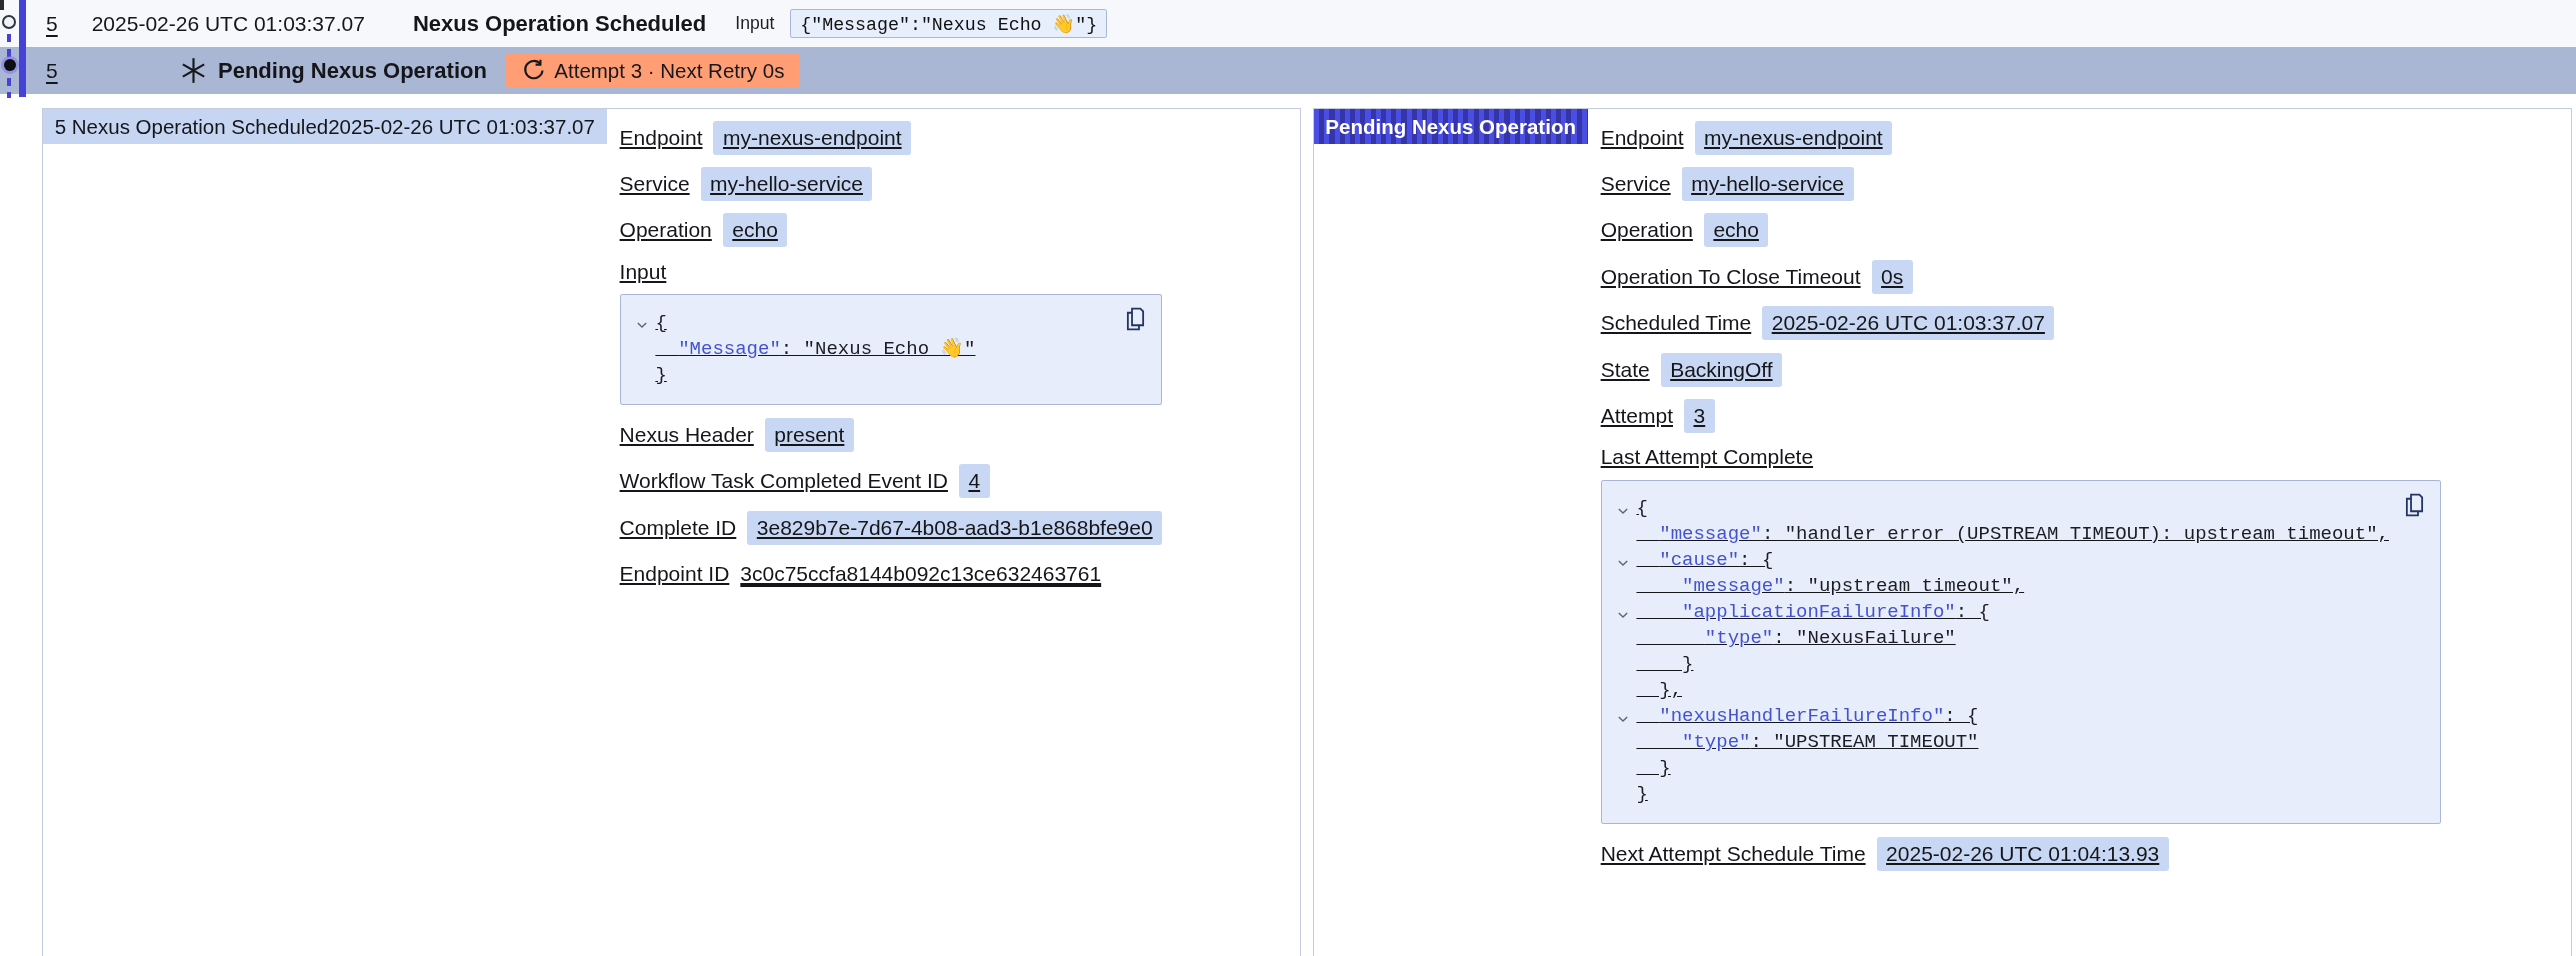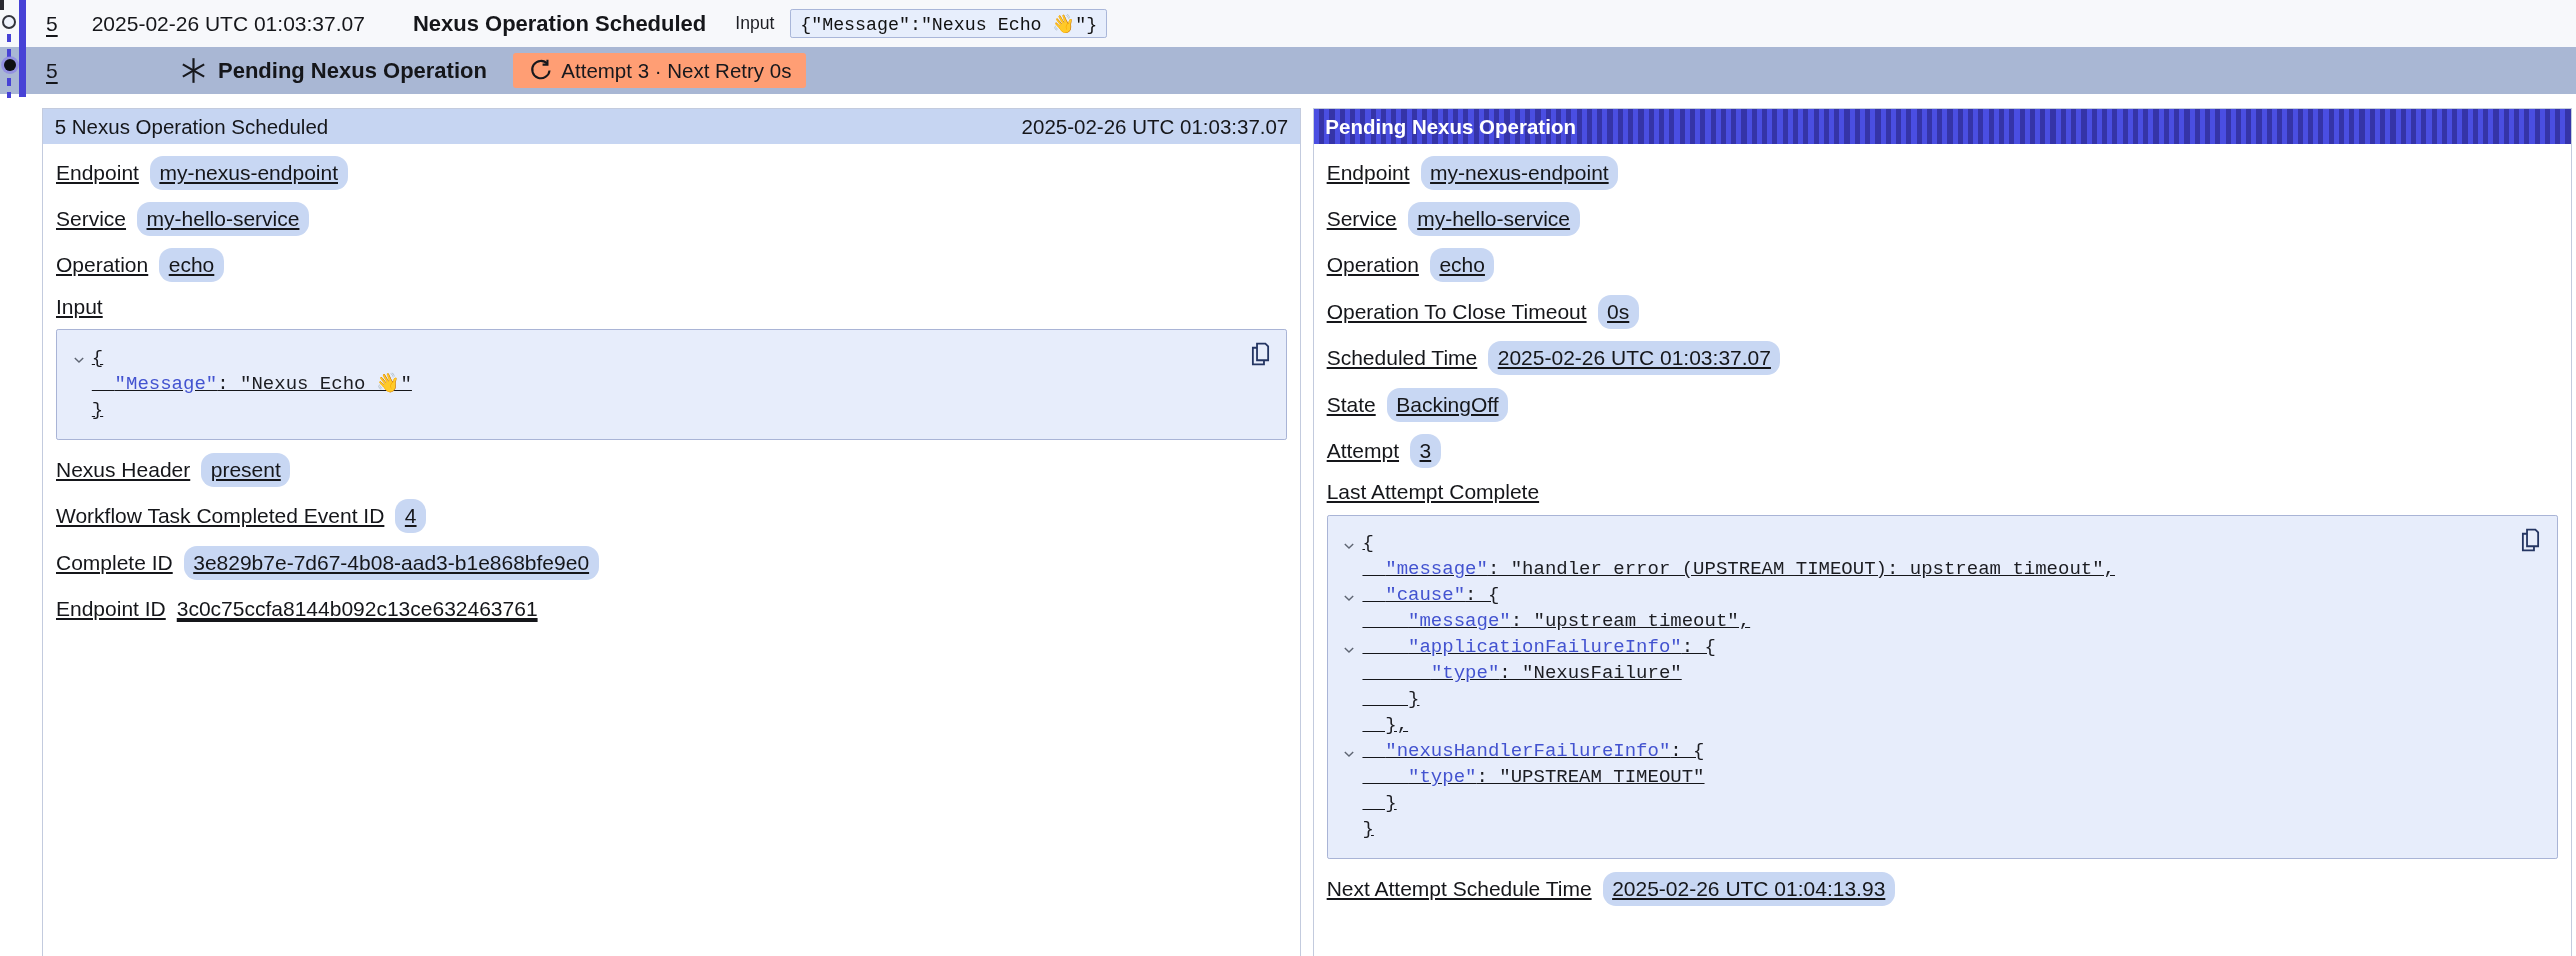--- a/index.html
+++ b/index.html
@@ -27,46 +27,46 @@
   .pending-row{position:absolute;left:0;top:47px;width:2576px;height:47px;background:var(--row-selected-bg);
     display:flex;align-items:center;padding-left:46px;}
   .event-id{font-size:21px;color:var(--ink);text-decoration:underline;text-underline-offset:3.7px;cursor:pointer;}
   .event-time{font-size:21px;margin-left:34px;}
   .event-title{font-size:22px;font-weight:700;margin-left:48px;}
   .input-inline-label{font-size:17.6px;margin-left:29px;color:#1d1e24;}
   .input-chip{margin-left:16px;font-family:"Liberation Mono","DejaVu Sans Mono",monospace;font-size:18.3px;
     background:#e7eefc;border:1.5px solid #a9b6d9;border-radius:2.2px;padding:2.9px 8.8px;color:#111;cursor:pointer;}
   .asterisk-wrap{margin-left:121px;display:flex;align-items:center;}
   .pending-title{font-size:22px;font-weight:700;margin-left:10.3px;}
-  .retry-badge{margin-left:26px;background:var(--retry-badge-bg);border-radius:2.9px;height:35px;
+  .retry-badge{margin-left:19px;background:var(--retry-badge-bg);border-radius:2.9px;height:35px;
     display:flex;align-items:center;padding:0 14.6px;font-size:20.5px;color:#17181d;gap:8.8px;}
 
   
   .rail-stub{position:absolute;left:0;top:0;width:3.7px;height:10.3px;background:#2a2a31;z-index:6;}
   .rail-bar{position:absolute;left:19px;top:0;width:6.6px;height:97px;background:var(--accent-indigo);z-index:6;}
   .rail-dashed{position:absolute;left:7.3px;top:34px;width:3.7px;height:64px;z-index:6;
     background:repeating-linear-gradient(180deg,var(--accent-indigo) 0 8px,transparent 8px 14.6px);}
   .rail-circle{position:absolute;left:2.2px;top:15.4px;width:14px;height:14px;border:2.2px solid #33343c;
     border-radius:50%;background:#eef2fb;z-index:7;}
   .rail-dot{position:absolute;left:3.7px;top:59px;width:12.4px;height:12.4px;border-radius:50%;
     background:#0e0f13;box-shadow:0 0 0 2.9px rgba(130,115,235,.55);z-index:7;}
 
   
   .panels{position:absolute;left:42px;top:108px;right:4.4px;bottom:0;display:flex;gap:11.7px;}
-  .panel{flex:1;border:1.5px solid var(--panel-border);border-bottom:none;background:#fff;overflow:hidden;display:flex;flex-direction:column;}
+  .panel{flex:1;border:1.5px solid var(--panel-border);border-bottom:none;background:#fff;overflow:hidden;display:flex;flex-direction:row;}
   .panel-header{height:35px;flex:none;display:flex;align-items:center;padding:0 11.7px;font-size:20.5px;}
   .panel-header.plain{background:var(--panel-header-bg);color:var(--ink);}
   .panel-header.striped{background:repeating-linear-gradient(90deg,var(--stripe-light) 0 5.1px,var(--stripe-dark) 5.1px 10.3px);
     color:#fff;font-weight:700;}
   .panel-header .hdr-time{margin-left:auto;font-size:20.5px;}
   .panel-body{padding:11.7px 13px 0 13px;text-decoration:underline;}
 
   .field-row{display:flex;align-items:center;height:34px;margin-bottom:12.4px;gap:11px;}
   .flabel{font-size:21px;white-space:nowrap;}
-  .fvalue{background:var(--badge-bg);border-radius:13px;height:34px;line-height:34px;padding:0 9.5px;
+  .fvalue{background:var(--badge-bg);border-radius:3px;height:34px;line-height:34px;padding:0 9.5px;
     font-size:21px;white-space:nowrap;}
   .fvalue.link{background:transparent;border-radius:0;padding:0;text-decoration:underline;
     text-underline-offset:4.4px;cursor:pointer;}
 
   .section-label{font-size:21px;margin:4.4px 0 10.3px 0;}
   .code-block{position:relative;background:var(--code-bg);border:1.5px solid var(--code-border);border-radius:2.2px;
     padding:14.6px 51px 16px 8.8px;font-family:"Liberation Mono","DejaVu Sans Mono",monospace;
     font-size:19px;line-height:26px;color:#1c1d22;margin-bottom:13px;}
   .code-line{display:flex;}
   .gutter{width:26px;flex:none;display:flex;align-items:center;justify-content:center;}

